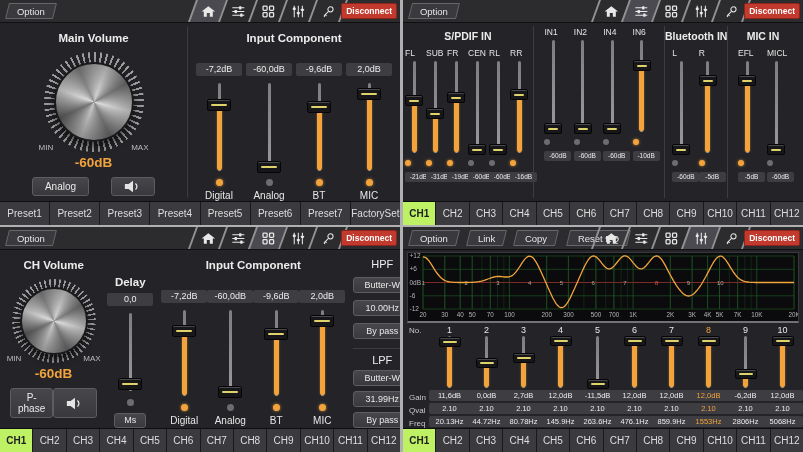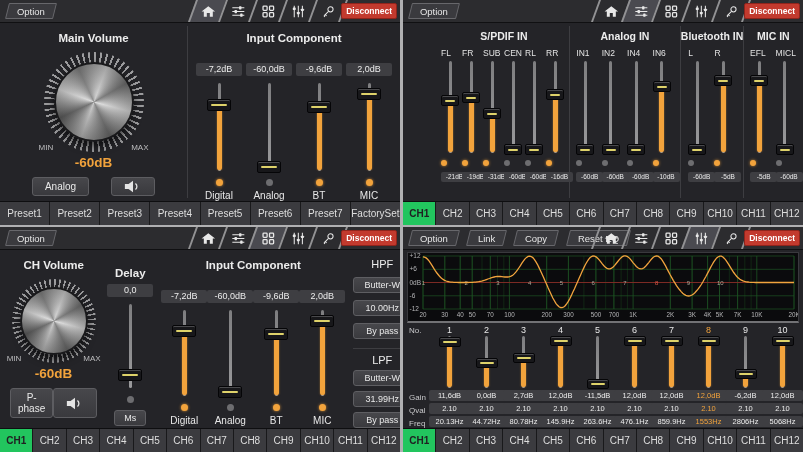--- a/index.html
+++ b/index.html
@@ -22,21 +22,21 @@
   .disc{position:absolute;right:3px;top:3px;height:16px;background:#c23a2e;color:#fff;font-size:8.5px;font-weight:bold;border:1px solid #8f241c;border-radius:2px;padding:0 4px;font-family:inherit;cursor:pointer}
 
   .content{position:relative;height:178px;display:flex}
   .vdiv{width:1px;background:#3d3d41;margin:3px 0}
   .ptitle{margin:9px 0 0;font-size:11.5px;font-weight:bold;color:#ececec;text-align:center;white-space:nowrap}
 
   
   .tabrow{height:25px;display:flex;border-top:1px solid #0e0e10;background:#2a2a2d}
   .btab{flex:1;text-align:center;line-height:24px;font-size:10px;color:#dedede;background:#3b3b3f;border-right:1px solid #19191b;cursor:pointer;white-space:nowrap;overflow:hidden}
   .btab:last-child{border-right:none}
-  .btab.sel{background:#22c55e;color:#202022;font-weight:bold}
+  .btab.sel{background:#bef264;color:#202022;font-weight:bold}
 
   
   .knob{position:relative;margin:8px auto 0}
   .k100{width:100px;height:100px}.k84{width:84px;height:84px}
   .kring{position:absolute;inset:0;border-radius:50%;background:repeating-conic-gradient(#9c9c9e 0deg 2.4deg,rgba(0,0,0,0) 2.4deg 7.2deg)}
   .kface{position:absolute;inset:10px;border-radius:50%;border:2px solid #19191b;
     background:radial-gradient(circle at 50% 40%,rgba(255,255,255,.22),rgba(0,0,0,.30) 74%),
     conic-gradient(from 20deg,#c8c8c8,#6a6a6a 40deg,#ececec 85deg,#787878 135deg,#d4d4d4 180deg,#646464 225deg,#e4e4e4 270deg,#767676 315deg,#c8c8c8);
     box-shadow:0 4px 9px rgba(0,0,0,.65)}
   .k84 .kface{inset:8px}
@@ -72,21 +72,21 @@
   .q2group .ptitle{margin:7px 0 2px;font-size:10.5px}
   .q2row{display:flex;justify-content:space-evenly;flex:1;padding:0 2px}
   .q2col{display:flex;flex-direction:column;align-items:flex-start;width:21px}
   .q2lab{font-size:8.5px;color:#e4e4e4;height:12px;margin-top:4px;white-space:nowrap}
   .q2col .vslider{margin-top:1px}
   .q2col .led{width:6px;height:6px;margin-top:7px}
 
   
   #q3 .volpanel{width:127px}
   .delaycol{width:54px;display:flex;flex-direction:column;align-items:center}
-  .delaycol .ptitle{margin:17px 0 5px}
+  .delaycol .ptitle{margin:26px 0 5px}
   .delaycol .vslider{margin-top:7px}
   .fbtn{width:58px;height:16px;font-size:9px;background:linear-gradient(#47474b,#3a3a3e);border:1px solid #5e5e62;border-radius:3px;color:#e9e9e9;margin-top:7px;font-family:inherit;cursor:pointer;white-space:nowrap}
   .filtercol{width:67px;display:flex;flex-direction:column;align-items:center}
   .ftitle{font-size:11px;font-weight:normal;color:#eee;margin-top:8px}
   .hdiv{height:1px;background:#3d3d41;width:100%;margin-top:9px}
   .msbtn{width:32px}
 
   
   #q4 .content{flex-direction:column}
   .q4graphwrap{margin:2px 4px 0;background:#0b0b0d;border:1px solid #39393d;border-bottom:2px solid #727275;height:68px}
@@ -309,54 +309,54 @@
                   <circle cx="12" cy="6" r="3.6"></circle>
                   <path d="M9.3 8.7 3 15m1.8-1.8 1.8 1.8M3 15l1.4 1.4"></path>
                 </g>
               </svg>
             </span>
           </div>
         </div>
         <button class="disc">Disconnect</button>
       </header>
     <div class="content" id="q2c">
-        <div class="q2group" style="width: 130px; margin-left: 36px;">
+        <div class="q2group" style="width: 130px;">
           <h3 class="ptitle">S/PDIF IN</h3>
           <div class="q2row">
             <div class="q2col">
               <div class="q2lab">FL</div>
               <div class="vslider" style="width: 18px; height: 92px;">
                 <div class="vtrack"></div>
                 <div class="vfill" style="top: 40px;"></div>
                 <div class="vhandle" style="top: 34px; width: 16px; height: 9px; margin-left: -9px;"></div>
               </div>
               <div class="led on"></div>
               <div class="badge sm">-21dB</div>
             </div>
             <div class="q2col">
+              <div class="q2lab">SUB</div>
+              <div class="vslider" style="width: 18px; height: 92px;">
+                <div class="vtrack"></div>
+                <div class="vfill" style="top: 53px;"></div>
+                <div class="vhandle" style="top: 47px; width: 16px; height: 9px; margin-left: -9px;"></div>
+              </div>
+              <div class="led on"></div>
+              <div class="badge sm">-31dB</div>
+            </div>
+            <div class="q2col">
               <div class="q2lab">FR</div>
               <div class="vslider" style="width: 18px; height: 92px;">
                 <div class="vtrack"></div>
                 <div class="vfill" style="top: 37px;"></div>
                 <div class="vhandle" style="top: 31px; width: 16px; height: 9px; margin-left: -9px;"></div>
               </div>
               <div class="led on"></div>
               <div class="badge sm">-19dB</div>
             </div>
             <div class="q2col">
-              <div class="q2lab">SUB</div>
-              <div class="vslider" style="width: 18px; height: 92px;">
-                <div class="vtrack"></div>
-                <div class="vfill" style="top: 53px;"></div>
-                <div class="vhandle" style="top: 47px; width: 16px; height: 9px; margin-left: -9px;"></div>
-              </div>
-              <div class="led on"></div>
-              <div class="badge sm">-31dB</div>
-            </div>
-            <div class="q2col">
               <div class="q2lab">CEN</div>
               <div class="vslider" style="width: 18px; height: 92px;">
                 <div class="vtrack"></div>
                 <div class="vhandle" style="top: 83px; width: 16px; height: 9px; margin-left: -9px;"></div>
               </div>
               <div class="led"></div>
               <div class="badge sm">-60dB</div>
             </div>
             <div class="q2col">
               <div class="q2lab">RL</div>
@@ -374,21 +374,20 @@
                 <div class="vfill" style="top: 34px;"></div>
                 <div class="vhandle" style="top: 28px; width: 16px; height: 9px; margin-left: -9px;"></div>
               </div>
               <div class="led on"></div>
               <div class="badge sm">-16dB</div>
             </div>
           </div>
         </div>
         <div class="vdiv"></div>
         <div class="q2group" style="width: 130px;">
-          <h3 class="ptitle">Analog IN</h3>
           <div class="q2row">
             <div class="q2col">
               <div class="q2lab">IN1</div>
               <div class="vslider" style="width: 18px; height: 92px;">
                 <div class="vtrack"></div>
                 <div class="vhandle" style="top: 83px; width: 16px; height: 9px; margin-left: -9px;"></div>
               </div>
               <div class="led"></div>
               <div class="badge sm">-60dB</div>
             </div>

